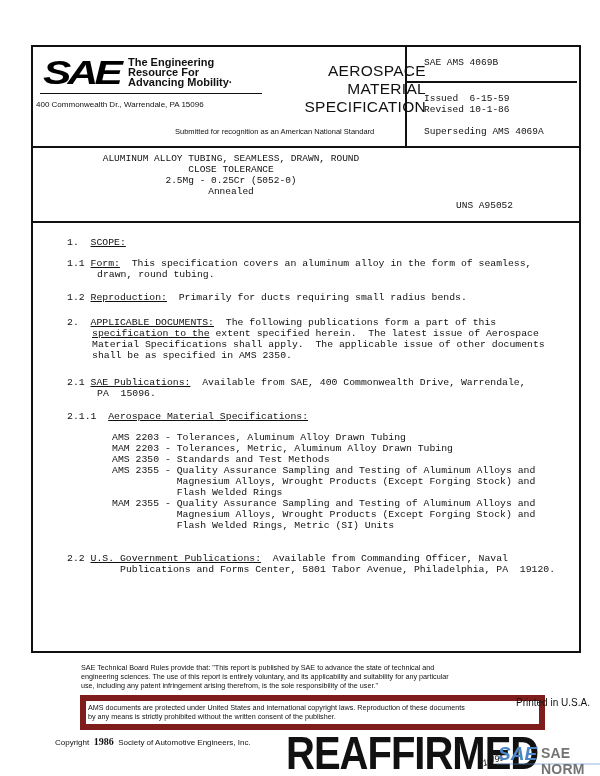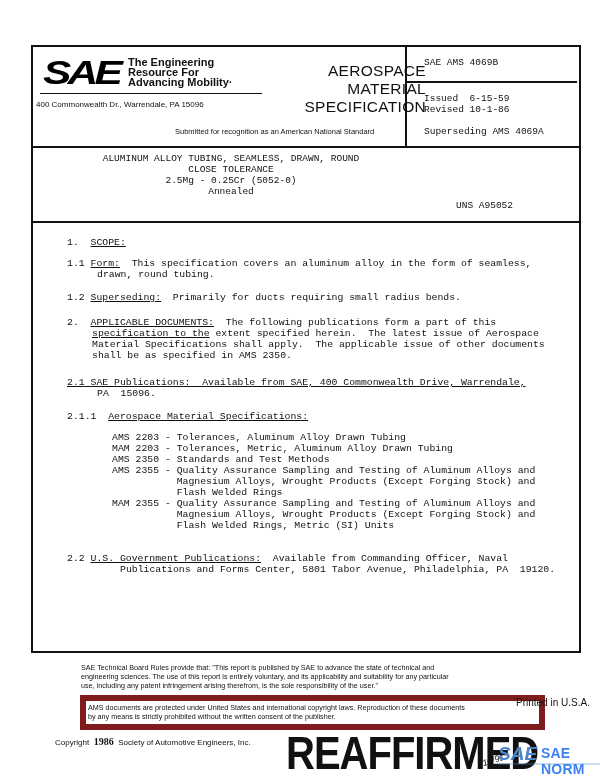--- a/index.html
+++ b/index.html
@@ -64,28 +64,28 @@
   <div class="tline" style="top:22px">2.5Mg - 0.25Cr (5052-0)</div>
   <div class="tline" style="top:33px">Annealed</div>
 </div>
 <div class="abs mono" style="left:456px;top:200px;font-size:9.5px;">UNS A95052</div>
 
 <div class="body-text mono" style="left:67px;top:237px;"><span>1.</span>  <span class="u">SCOPE:</span></div>
 
 <div class="body-text mono" style="left:67px;top:258px;"><span>1.1</span> <span class="u">Form:</span><span>  This specification covers an aluminum alloy in the form of seamless,</span></div>
 <div class="body-text mono" style="left:97px;top:269px;">drawn, round tubing.</div>
 
-<div class="body-text mono" style="left:67px;top:292px;"><span>1.2</span> <span class="u">Superseding:</span><span>  Primarily for ducts requiring small radius bends.</span></div>
+<div class="body-text mono" style="left:67px;top:292px;"><span>1.2</span> <span class="u">Reproduction:</span><span>  Primarily for ducts requiring small radius bends.</span></div>
 
 <div class="body-text mono" style="left:67px;top:317px;"><span>2.</span>  <span class="u">APPLICABLE DOCUMENTS:</span><span>  The following publications form a part of this</span></div>
 <div class="body-text mono" style="left:92px;top:328px;"><span class="u">specification to the</span><span> extent specified herein.  The latest issue of Aerospace</span></div>
 <div class="body-text mono" style="left:92px;top:339px;">Material Specifications shall apply.  The applicable issue of other documents</div>
 <div class="body-text mono" style="left:92px;top:350px;">shall be as specified in AMS 2350.</div>
 
-<div class="body-text mono" style="left:67px;top:377px;text-decoration:underline;"><span>2.1</span> <span class="u">SAE Publications:</span><span>  Available from SAE, 400 Commonwealth Drive, Warrendale,</span></div>
+<div class="body-text mono" style="left:67px;top:377px;"><span>2.1</span> <span class="u">SAE Publications:</span><span>  Available from SAE, 400 Commonwealth Drive, Warrendale,</span></div>
 <div class="body-text mono" style="left:97px;top:388px;">PA  15096.</div>
 
 <div class="body-text mono" style="left:67px;top:411px;"><span>2.1.1</span>  <span class="u">Aerospace Material Specifications:</span></div>
 
 <div class="abs mono" style="left:112px;top:432px;">
   <div class="body-text" style="position:relative;">AMS 2203 - Tolerances, Aluminum Alloy Drawn Tubing</div>
   <div class="body-text" style="position:relative;">MAM 2203 - Tolerances, Metric, Aluminum Alloy Drawn Tubing</div>
   <div class="body-text" style="position:relative;">AMS 2350 - Standards and Test Methods</div>
   <div class="body-text" style="position:relative;">AMS 2355 - Quality Assurance Sampling and Testing of Aluminum Alloys and</div>
   <div class="body-text" style="position:relative;">           Magnesium Alloys, Wrought Products (Except Forging Stock) and</div>
@@ -116,14 +116,14 @@
 
 <div class="stamp">REAFFIRMED</div>
 <div class="abs" style="left:482px;top:755px;font-size:9px;font-style:italic;transform:rotate(-18deg);">10/91</div>
 
 <div class="abs" style="left:516px;top:697px;font-size:10px;">Printed in U.S.A.</div>
 <div class="abs" style="left:497px;top:744px;width:103px;height:22px;">
   <svg width="103" height="22">
     <text x="1" y="16" font-family="Liberation Sans, sans-serif" font-size="19" font-weight="bold" font-style="italic" fill="#4a86c8">SAE</text>
     <line x1="0" y1="20" x2="103" y2="20" stroke="#4a86c8" stroke-width="0.6"></line>
   </svg>
-  <div class="abs" style="left:44px;top:1px;font-size:14px;font-weight:bold;color:#3b82f6;letter-spacing:0.2px;">SAE NORM</div>
+  <div class="abs" style="left:44px;top:1px;font-size:14px;font-weight:bold;color:#737373;letter-spacing:0.2px;">SAE NORM</div>
 </div>
 
 </body></html>

